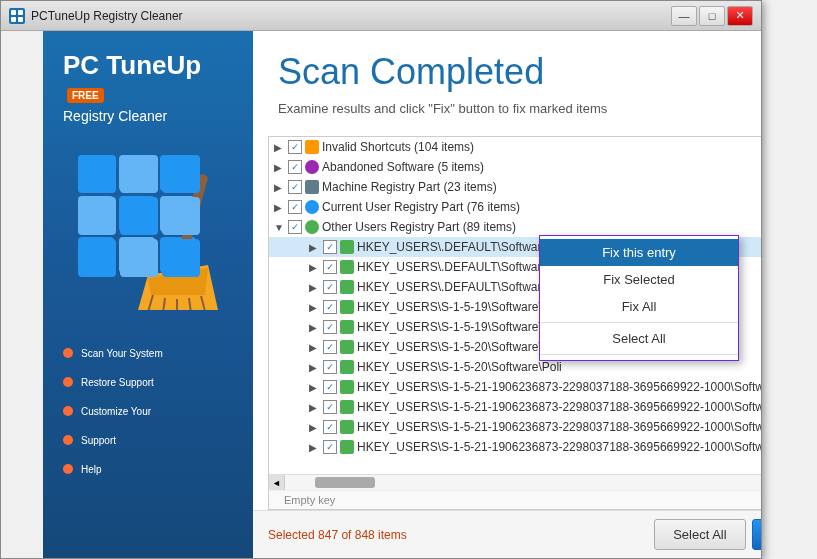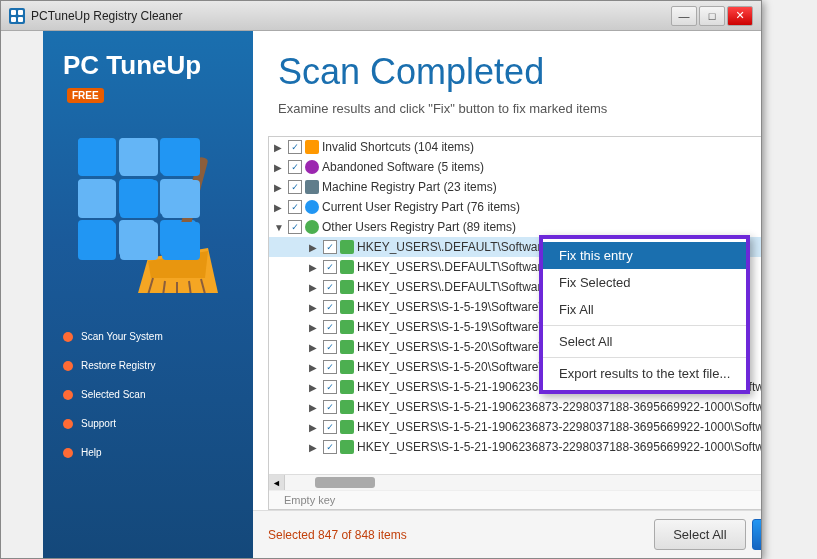--- a/index.html
+++ b/index.html
@@ -81,22 +81,22 @@
     .tree-item.indent2 { padding-left: 40px; }
     .tree-item.active { background: #d0e8f8; }
 
     .expand-arrow { width: 12px; margin-right: 2px; color: #555; font-size: 10px; }
     .checkbox-icon { width: 14px; height: 14px; border: 1px solid #888; background: white; margin-right: 3px; display: inline-flex; align-items: center; justify-content: center; font-size: 9px; color: #1a6faf; flex-shrink: 0; }
     .checkbox-checked { background: white; }
 
     
     .context-menu {
       position: absolute; top: 98px; left: 270px; background: white;
-      border: 4px solid #6d28d9; box-shadow: 3px 3px 8px rgba(0,0,0,0.3);
-      z-index: 100; min-width: 200px; padding: 3px 0;
+      border: 1px solid #6d28d9; box-shadow: 3px 3px 8px rgba(0,0,0,0.3);
+      z-index: 100; min-width: 200px; padding: 3px 0; text-align: center;
     }
     .ctx-item {
       padding: 6px 16px; font-size: 13px; color: #333; cursor: pointer;
     }
     .ctx-item.highlighted { background: #1a6faf; color: white; font-weight: 500; }
     .ctx-separator { height: 1px; background: #ddd; margin: 2px 0; }
 
     
     .bottom-bar {
       padding: 8px 15px; background: #f5f5f5; border-top: 1px solid #ddd;
@@ -143,20 +143,21 @@
   </div>
 
   <div class="main-content">
 
     <div class="sidebar">
       <div class="logo-area">
         <div class="logo-pc">
           <span>PC TuneUp</span>
           <span class="free-badge">FREE</span>
         </div>
+        <div class="logo-sub">Registry Cleaner</div>
       </div>
 
       <div class="broom-graphic">
         <div class="tiles-grid">
           <div class="tile tile-blue"></div>
           <div class="tile tile-light"></div>
           <div class="tile tile-blue"></div>
           <div class="tile tile-light"></div>
           <div class="tile tile-blue"></div>
           <div class="tile tile-light"></div>
@@ -189,25 +190,25 @@
         </svg>
       </div>
 
       <div class="sidebar-nav">
         <div class="nav-item">
           <div class="nav-dot"></div>
           <span>Scan Your System</span>
         </div>
         <div class="nav-item">
           <div class="nav-dot"></div>
-          <span>Restore Registry</span>
-        </div>
-        <div class="nav-item">
-          <div class="nav-dot"></div>
-          <span>Selected Scan</span>
+          <span>Restore Support</span>
+        </div>
+        <div class="nav-item">
+          <div class="nav-dot"></div>
+          <span>Customize Your</span>
         </div>
         <div class="nav-item">
           <div class="nav-dot"></div>
           <span>Support</span>
         </div>
         <div class="nav-item">
           <div class="nav-dot"></div>
           <span>Help</span>
         </div>
       </div>
@@ -332,21 +333,20 @@
           </div>
         </div>
 
         <div class="context-menu">
           <div class="ctx-item highlighted">Fix this entry</div>
           <div class="ctx-item">Fix Selected</div>
           <div class="ctx-item">Fix All</div>
           <div class="ctx-separator"></div>
           <div class="ctx-item">Select All</div>
           <div class="ctx-separator"></div>
-          <div class="ctx-item">Export results to the text file...</div>
         </div>
 
         <div class="horiz-scroll">
           <div style="width:16px;height:100%;background:#e0e0e0;border-right:1px solid #ccc;display:flex;align-items:center;justify-content:center;font-size:9px;">◄</div>
           <div class="horiz-scroll-track">
             <div class="horiz-scroll-thumb"></div>
           </div>
           <div style="width:16px;height:100%;background:#e0e0e0;border-left:1px solid #ccc;display:flex;align-items:center;justify-content:center;font-size:9px;">►</div>
         </div>
 

